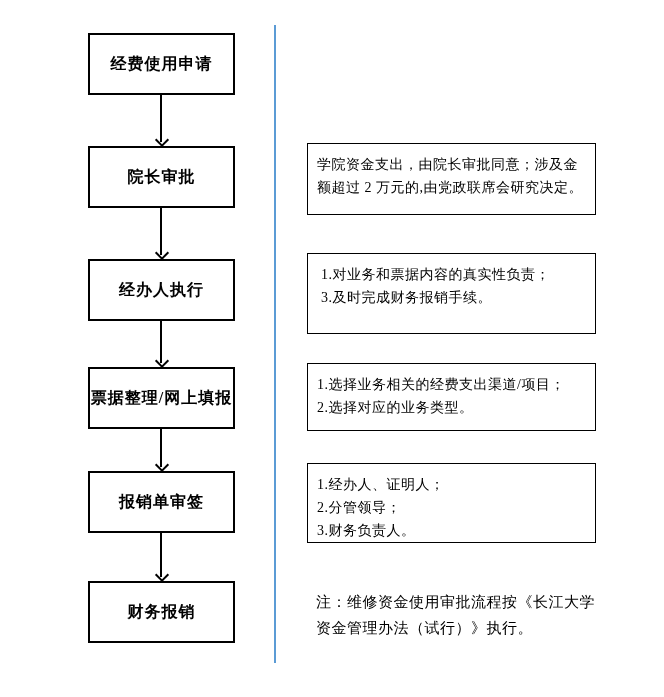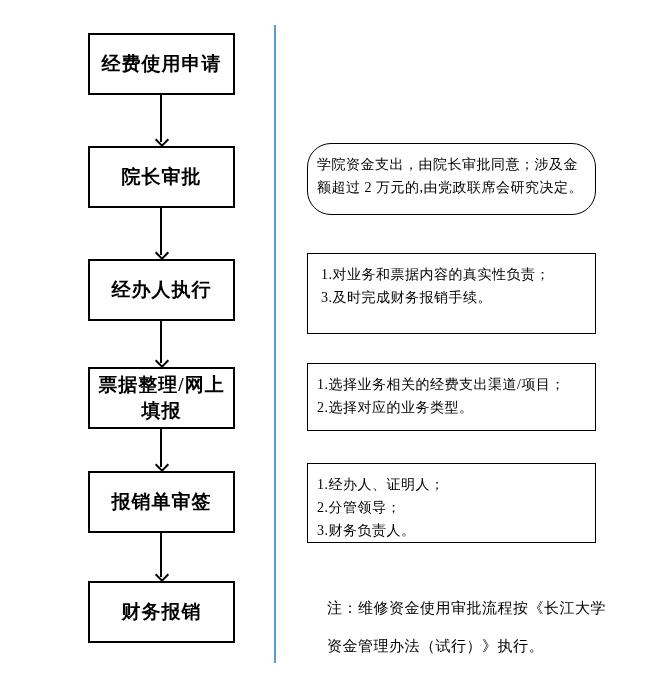--- a/index.html
+++ b/index.html
@@ -21,21 +21,21 @@
   .flow-box {
     position: absolute;
     left: 88px;
     width: 147px;
     height: 62px;
     border: 2px solid #000000;
     box-sizing: border-box;
     display: flex;
     align-items: center;
     justify-content: center;
-    font-size: 19px;
+    font-size: 16px;
     font-weight: bold;
     letter-spacing: 1px;
     text-align: center;
     background: #ffffff;
   }
   .fb1 { top: 33px; }
   .fb2 { top: 146px; }
   .fb3 { top: 259px; }
   .fb4 { top: 367px; }
   .fb5 { top: 471px; align-items: center; }
@@ -85,34 +85,33 @@
     left: 307px;
     width: 289px;
     border: 1px solid #000000;
     box-sizing: border-box;
     background: #ffffff;
     font-size: 14px;
     line-height: 23px;
     padding: 9px 8px 6px 9px;
     letter-spacing: 0.5px;
   }
-  .nbA { top: 143px; height: 72px; border-radius: 24px; }
+  .nbA { top: 143px; height: 72px; }
   .nbB { top: 253px; height: 81px; padding-left: 13px; }
   .nbC { top: 363px; height: 68px; }
   .nbD { top: 463px; height: 80px; }
 
   .footnote {
     position: absolute;
     left: 316px;
     top: 589px;
     width: 282px;
     font-size: 15px;
-    line-height: 38px;
+    line-height: 26px;
     letter-spacing: 0.5px;
-    margin-left: 11px;
   }
 </style>
 </head>
 <body>
 
 <div class="canvas">
 
   <div class="flow-box fb1">
     <span>经费使用申请</span>
   </div>

